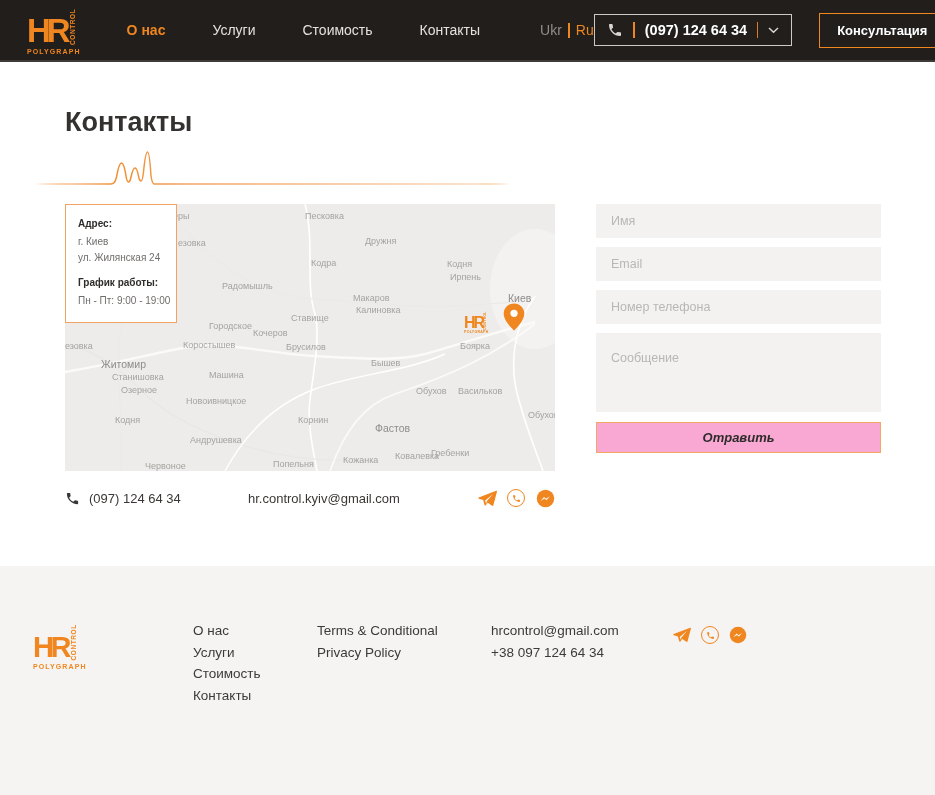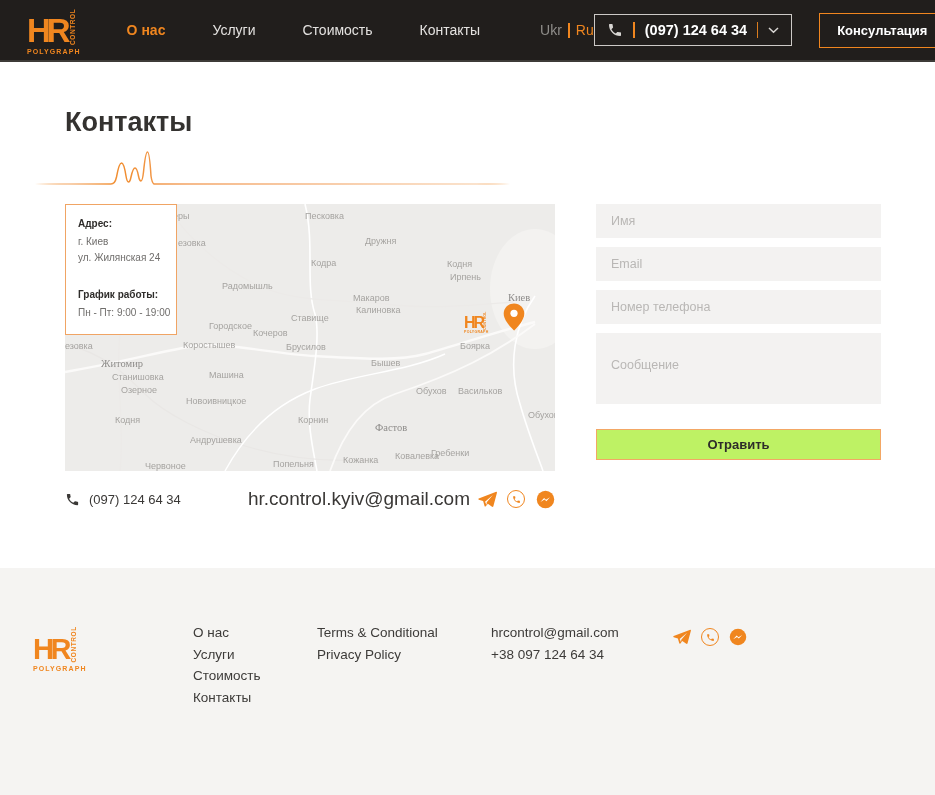--- a/index.html
+++ b/index.html
@@ -50,47 +50,47 @@
   
   .main{padding:45px 54px 58px 65px;}
   .page-title{font-size:27px;font-weight:800;color:#343230;margin:0;}
   .pulse{display:block;margin:12px 0 0 -30px;}
   .content-row{display:flex;gap:41px;margin-top:16px;}
 
   
   .map{position:relative;width:490px;height:267px;background:#edecea;overflow:hidden;flex:none;cursor:grab;}
   .map-roads{position:absolute;left:0;top:0;}
   .map-label{position:absolute;font-size:9px;color:#a5a3a0;white-space:nowrap;z-index:1;}
-  .map-label.lg{font-size:10.5px;color:#8f8d8b;font-family:Liberation Serif, serif;}
+  .map-label.lg{font-size:10.5px;color:#8f8d8b;}
   .addr-card{position:absolute;left:0;top:0;width:112px;background:#fff;border:1px solid #f0a464;
     padding:13px 8px 13px 12px;z-index:3;}
   .addr-lbl{font-size:10px;font-weight:700;color:#2f2d2b;margin:0 0 5px;}
-  .addr-lbl.second{margin-top:23px;}
+  .addr-lbl.second{margin-top:11px;}
   .addr-val{font-size:10px;color:#6f6d6b;line-height:1.6;margin:0;white-space:nowrap;}
   .map-mini-logo{position:absolute;left:399px;top:101px;z-index:2;}
   .map-pin{position:absolute;left:438px;top:99px;z-index:2;}
 
   
   .contact-row{display:flex;align-items:center;margin-top:17px;width:490px;}
   .contact-phone{display:flex;align-items:center;gap:9px;font-size:13px;color:#3a3836;width:183px;cursor:pointer;}
-  .contact-email{font-size:19px;color:#3a3836;cursor:pointer;}
+  .contact-email{font-size:13px;color:#3a3836;cursor:pointer;}
   .socials{margin-left:auto;display:flex;align-items:center;gap:9px;}
   .soc{width:20px;height:20px;display:flex;align-items:center;justify-content:center;cursor:pointer;}
   .viber-circle{width:18px;height:18px;border:1.4px solid var(--orange);border-radius:50%;
     display:flex;align-items:center;justify-content:center;}
 
   
   .form-col{width:285px;display:flex;flex-direction:column;}
   .form-col input{height:34px;background:#f3f2f1;border:0;padding:0 15px;font-size:12.5px;
     margin-bottom:9px;font-family:inherit;color:#333;outline:none;}
-  .form-col textarea{height:71px;background:#f3f2f1;border:0;padding:25px 15px;resize:none;
+  .form-col textarea{height:79px;background:#f3f2f1;border:0;padding:18px 15px;resize:none;
     font-family:inherit;font-size:12.5px;color:#333;outline:none;}
   .form-col input::placeholder,.form-col textarea::placeholder{color:#b9b7b5;}
-  .submit-btn{margin-top:25px;height:31px;background:#bef264;border:1px solid var(--orange-soft);
-    font-weight:700;font-size:13px;color:#2e2c2a;font-family:inherit;cursor:pointer;}
+  .submit-btn{margin-top:10px;height:31px;background:#f9a8d4;border:1px solid var(--orange-soft);
+    font-weight:700;font-size:13px;color:#2e2c2a;font-family:inherit;cursor:pointer;font-style:italic;}
 
   
   .footer{background:var(--footer-bg);height:230px;padding:58px 0 0 33px;display:flex;}
   .f-logo{width:160px;}
   .f-col{font-size:13.5px;color:#3d3b39;}
   .f-col .f-item{margin-bottom:7.5px;line-height:1.05;cursor:pointer;}
   .f-nav{width:124px;}
   .f-legal{width:174px;}
   .f-contacts{width:181px;}
   .f-socials{display:flex;gap:8px;align-items:flex-start;padding-top:1px;}

